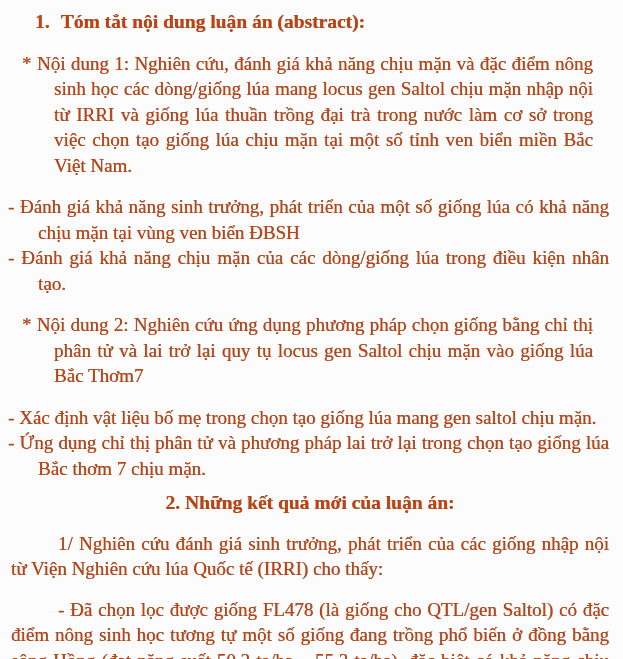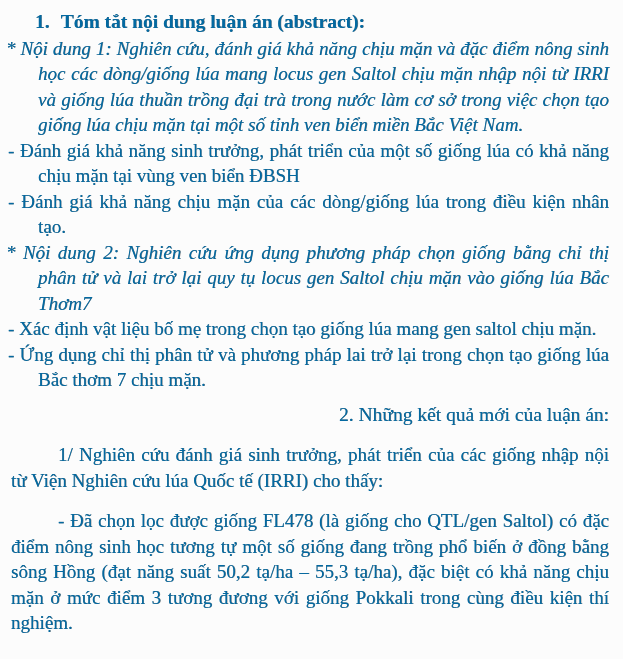--- a/index.html
+++ b/index.html
@@ -11,47 +11,46 @@
     background: #fcfcfc;
   }
   .page {
     box-sizing: border-box;
     width: 623px;
     height: 659px;
     padding: 9px 14px 0 6px;
     font-family: "Liberation Serif", "DejaVu Serif", serif;
     font-size: 19px;
     line-height: 25.5px;
-    color: #0369a1;
+    color: #c2410c;
     text-align: justify;
     text-shadow: 0.35px 0 0 rgba(25,25,25,0.55);
   }
   .h1 {
     font-weight: bold;
     font-size: 19.5px;
     margin: 0 0 1px 29px;
     text-align: left;
   }
   .h1 .hnum { margin-right: 11px; }
   .nd {
-    font-style: italic;
-    margin: 0;
+    margin: 16px;
     padding-left: 32px;
     text-indent: -32px;
   }
   .dash {
     margin: 0;
     padding-left: 32px;
     text-indent: -30px;
   }
   .h2 {
-    font-weight: normal;
+    font-weight: bold;
     font-size: 19.5px;
     margin: 9px 0 0 5px;
-    text-align: right;
+    text-align: center;
   }
   .ind {
     margin: 15px 0 0 5px;
     text-indent: 47px;
   }
 </style>
 </head>
 <body>
 
 <div class="page">

